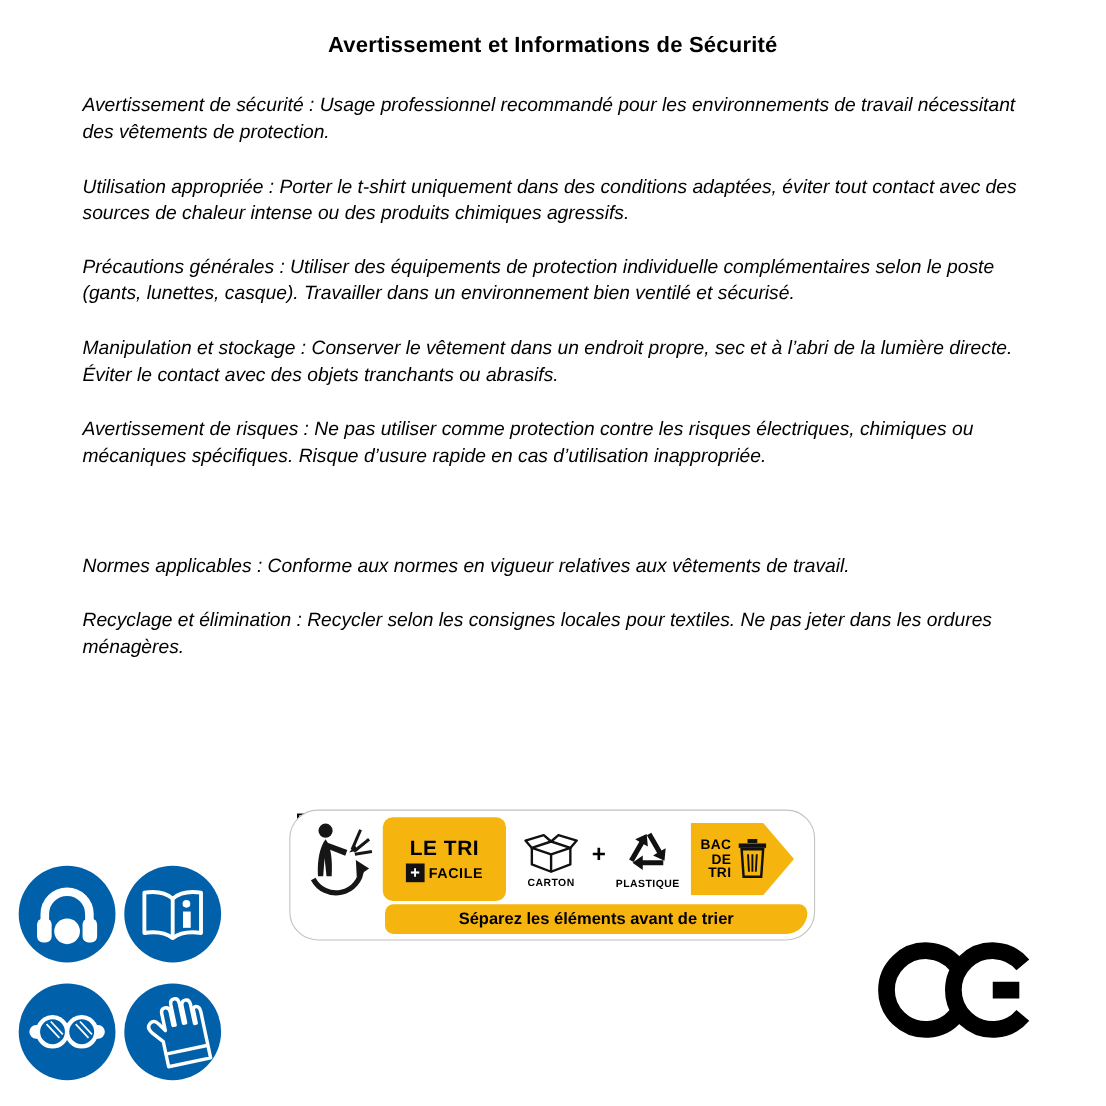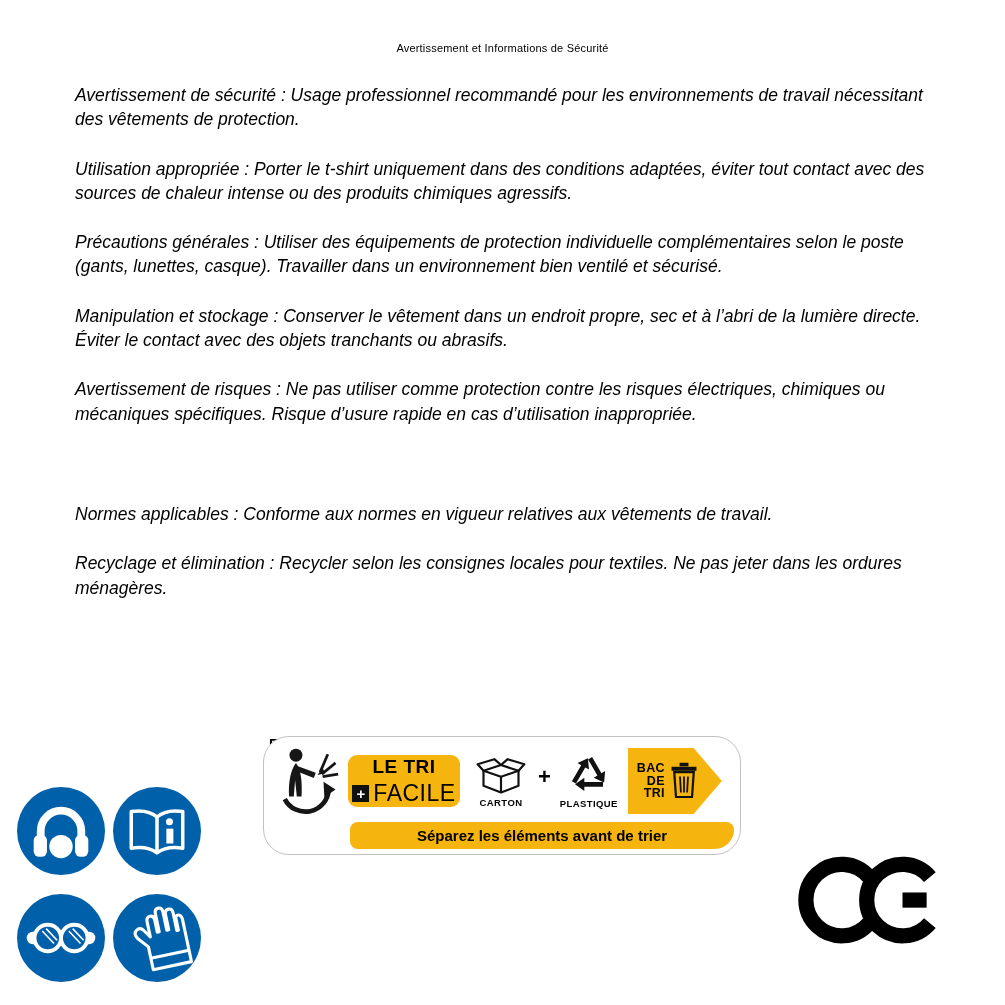--- a/index.html
+++ b/index.html
@@ -1,22 +1,22 @@
 <!DOCTYPE html>
 <html><head>
 <meta charset="utf-8">
 <style>
   html,body { margin:0; padding:0; background:#fff; }
   .page {
     position:relative; width:1005px; height:1005px; background:#ffffff;
     font-family:"Liberation Sans","DejaVu Sans",sans-serif; color:#000; overflow:hidden;
   }
   .doc-title {
-    margin:0; padding-top:42px; text-align:center;
-    font-size:11px; font-weight:normal; letter-spacing:.2px;
+    margin:0; padding-top:30px; text-align:center;
+    font-size:20px; font-weight:bold; letter-spacing:.2px;
   }
   .content {
     position:absolute; left:75px; right:58px; top:83px;
     font-size:17.5px; line-height:24.3px;font-style:italic;
   }
   .content p { margin:0 0 25px 0; }
   .content p.gap-large { margin-top:76px; }
 
   
   .picto-grid {
@@ -33,30 +33,30 @@
   .fr-label { position:absolute; left:269px; top:736px; font-size:14px; font-weight:bold; }
   .badge {
     position:absolute; left:263px; top:736px; width:478px; height:119px;
     background:#fff; border:1px solid #c2c2c2; border-radius:26px; box-sizing:border-box;
   }
   .badge-top {
     display:flex; align-items:center; height:80px; margin:4px 6px 0 8px;
   }
   .triman-svg { width:72px; height:74px; flex:none; }
   .tri-pill {
-    flex:none; margin-left:4px; width:112px; height:52px; background:#F6B40E;
+    flex:none; margin-left:4px; width:112px; height:76px; background:#F6B40E;
     border-radius:9px; display:flex; flex-direction:column; align-items:center; justify-content:center;
   }
   .tri-line1 { font-size:19px; font-weight:800; letter-spacing:.5px; }
   .tri-line2 { display:flex; align-items:center; gap:4px; margin-top:2px; }
   .tri-plus-box {
     width:17px; height:17px; background:#111; color:#fff; font-size:15px; font-weight:bold;
     display:flex; align-items:center; justify-content:center; line-height:1;
   }
-  .tri-facile { font-size:23px; font-weight:400; letter-spacing:.5px; }
+  .tri-facile { font-size:13px; font-weight:700; letter-spacing:.5px; }
   .materials { display:flex; align-items:center; gap:9px; margin-left:13px; }
   .material-fig { display:flex; flex-direction:column; align-items:center; }
   .material-label { font-size:9.5px; font-weight:bold; letter-spacing:.4px; margin-top:2px; }
   .plus-sep { font-size:22px; font-weight:bold; margin-top:-8px; }
   .carton-svg { width:56px; height:40px; }
   .plastique-svg { width:46px; height:42px; }
   .bac-flag {
     flex:none; margin-left:10px; width:94px; height:66px; background:#F6B40E;
     clip-path:polygon(0 0, 70% 0, 100% 50%, 70% 100%, 0 100%);
     display:flex; align-items:center; padding-left:9px; box-sizing:border-box; gap:3px;

